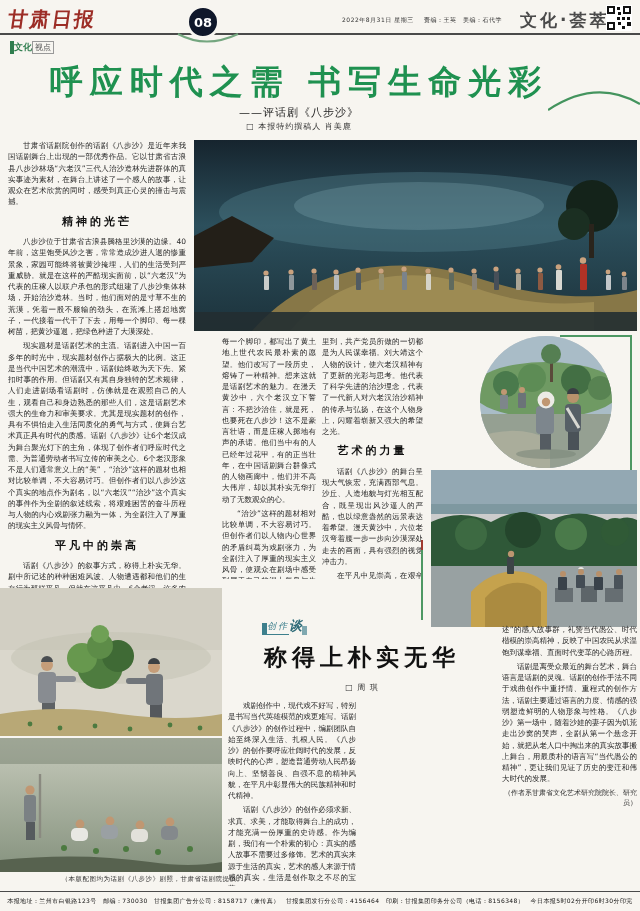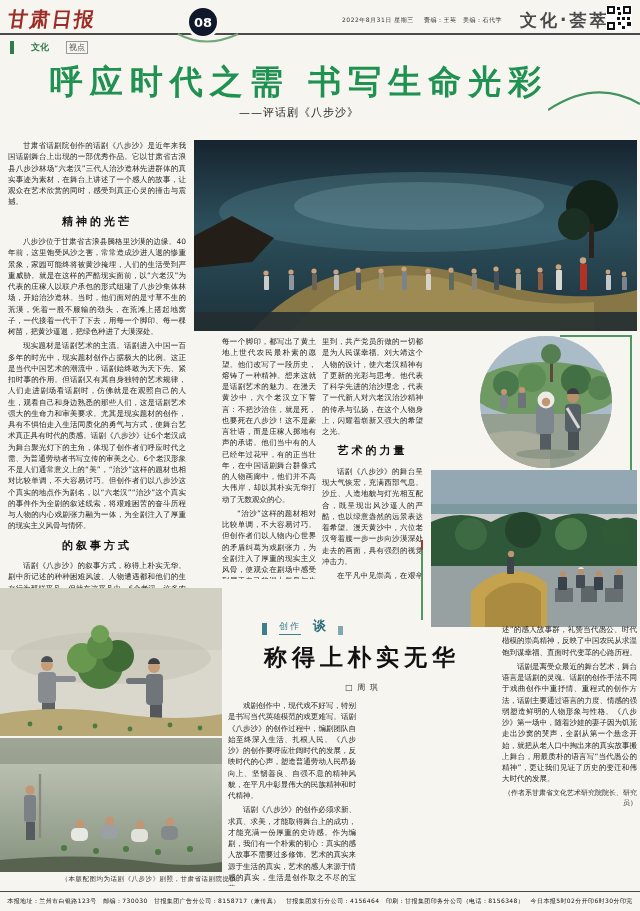--- a/index.html
+++ b/index.html
@@ -8,39 +8,39 @@
   .abs{position:absolute;}
   
   .masthead{font-family:"DejaVu Serif","Liberation Serif",serif;font-weight:bold;font-size:20px;
             color:#9c2d26;transform:skewX(-8deg);letter-spacing:2px;}
   .hrule{background:#4a4a4a;height:2px;}
   .pagenum{width:28px;height:28px;border-radius:50%;background:#0f172a;border:3px solid #f7f5f0;
            color:#fff;font-weight:bold;font-size:13px;display:flex;align-items:center;justify-content:center;}
   .dateline{font-size:6px;color:#333;white-space:nowrap;letter-spacing:.5px;}
   .section-title{font-size:17px;font-weight:bold;color:#4a4a4a;letter-spacing:3px;}
   
-  .badge{display:flex;align-items:center;gap:17px;}
+  .badge{display:flex;align-items:center;gap:0;}
   .badge .bar{width:4px;height:13px;background:#2f7d4e;}
   .badge .t1{font-size:9px;font-weight:bold;color:#2f7d4e;}
   .badge .t2{font-size:8px;color:#555;border:1px solid #999;padding:0 2px;line-height:11px;}
   
   .headline{font-size:33px;font-weight:bold;color:#1f9150;text-align:center;letter-spacing:7px;
             white-space:nowrap;}
   .subtitle{font-size:11px;color:#222;text-align:center;letter-spacing:1px;}
   .byline{font-size:8px;color:#333;text-align:center;letter-spacing:1px;}
   .bt{font-size:7.5px;line-height:1.5;text-align:justify;color:#262626;}
   .bt p{margin:0 0 3px 0;}
   .ind{text-indent:2em;}
   .sechead{font-weight:bold;font-size:11px;text-align:center;letter-spacing:3px;color:#111;margin:6px 0;}
   .note{text-align:right;font-size:7px;color:#333;margin-top:2px;}
   .photo{overflow:hidden;background:#ccc;}
   .round{border-radius:50%;}
   .caption{font-size:6.5px;color:#333;text-align:center;letter-spacing:.5px;}
   
-  .a2label{display:flex;align-items:flex-end;gap:12px;}
+  .a2label{display:flex;align-items:flex-end;gap:0;font-style:italic;}
   .a2label .bar{width:5px;height:12px;background:#3d7f8c;}
   .a2label .s{font-size:9px;color:#3d7f8c;letter-spacing:2px;border-bottom:1px solid #3d7f8c;padding-bottom:1px;}
   .a2label .b{font-size:13px;color:#2e6b78;font-weight:bold;}
   .a2title{font-size:23px;font-weight:bold;color:#111;text-align:center;letter-spacing:5px;white-space:nowrap;}
   
   .footer{font-size:6px;color:#111;text-align:center;letter-spacing:.4px;white-space:nowrap;}
   .greenline{background:#4d9863;}
   svg{display:block;}
 </style>
 </head>
@@ -87,27 +87,28 @@
     <span class="t2">视点</span>
   </div>
 
   <div class="abs headline" style="left:38px;top:60px;width:522px;">呼应时代之需 书写生命光彩</div>
   <div class="abs" style="left:548px;top:76px;">
     <svg width="92" height="44" viewBox="0 0 92 44">
         <path d="M0,34 Q48,2 92,28" fill="none" stroke="#44945e" stroke-width="2.2"></path>
       </svg>
   </div>
   <div class="abs subtitle" style="left:38px;top:105px;width:522px;">——评话剧《八步沙》</div>
+  <div class="abs byline" style="left:38px;top:121px;width:522px;">□ 本报特约撰稿人 肖美鹿</div>
 
   <div class="abs bt" style="left:8px;top:140px;width:178px;height:449px;overflow:hidden;">
     <p class="ind">甘肃省话剧院创作的话剧《八步沙》是近年来我国话剧舞台上出现的一部优秀作品。它以甘肃省古浪县八步沙林场“六老汉”三代人治沙造林先进群体的真实事迹为素材，在舞台上讲述了一个感人的故事，让观众在艺术欣赏的同时，感受到真正心灵的撞击与震撼。</p>
     <div class="sechead">精神的光芒</div>
     <p class="ind">八步沙位于甘肃省古浪县腾格里沙漠的边缘。40年前，这里饱受风沙之害，常常造成沙进人退的惨重景象，家园可能终将被黄沙掩埋，人们的生活受到严重威胁。就是在这样的严酷现实面前，以“六老汉”为代表的庄稼人以联户承包的形式组建了八步沙集体林场，开始治沙造林。当时，他们面对的是寸草不生的荒漠，凭着一股不服输的劲头，在荒滩上搭起地窝子，一代接着一代干了下去，用每一个脚印、每一棵树苗，把黄沙逼退，把绿色种进了大漠深处。</p>
     <p class="ind">现实题材是话剧艺术的主流。话剧进入中国一百多年的时光中，现实题材创作占据极大的比例。这正是当代中国艺术的潮流中，话剧始终敢为天下先、紧扣时事的作用。但话剧又有其自身独特的艺术规律，人们走进剧场看话剧时，仿佛就是在观照自己的人生，观看自己和身边熟悉的那些人们，这是话剧艺术强大的生命力和审美要求。尤其是现实题材的创作，具有不惧怕走入生活同质化的勇气与方式，使舞台艺术真正具有时代的质感。话剧《八步沙》让6个老汉成为舞台聚光灯下的主角，体现了创作者们呼应时代之需、为普通劳动者书写立传的审美之心。6个老汉形象不是人们通常意义上的“美”，“治沙”这样的题材也相对比较单调，不大容易讨巧。但创作者们以八步沙这个真实的地点作为剧名，以“六老汉”“治沙”这个真实的事件作为全剧的叙述线索，将艰难困苦的奋斗历程与人物的内心戏剧张力融为一体，为全剧注入了厚重的现实主义风骨与情怀。</p>
-    <div class="sechead">的叙事方式</div>
+    <div class="sechead">平凡中的崇高</div>
     <p class="ind">话剧《八步沙》的叙事方式，称得上朴实无华。剧中所记述的种种困难风波、人物遭遇都和他们的生存行为那样平凡，但就在这平凡中，6个老汉、许多农民对自己土地的深情却那样崇高。</p>
   </div>
 
   <div class="abs photo" style="left:194px;top:140px;width:443px;height:191px;">
     <svg width="443" height="191" viewBox="0 0 443 191">
       <defs>
         <linearGradient id="sky1" x1="0" y1="0" x2="0" y2="1">
           <stop offset="0" stop-color="#16242e"></stop>
             <stop offset="0.45" stop-color="#2c4f5c"></stop>
             <stop offset="1" stop-color="#1c323b"></stop>

